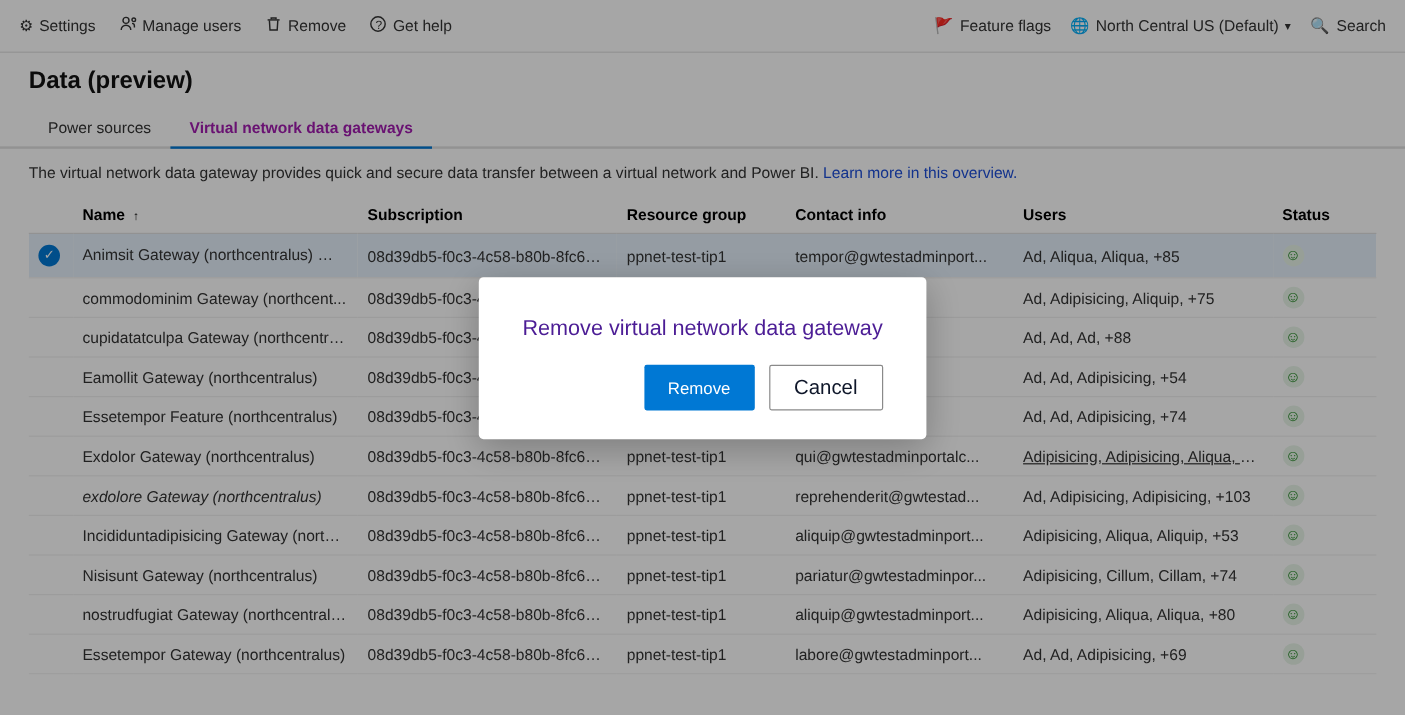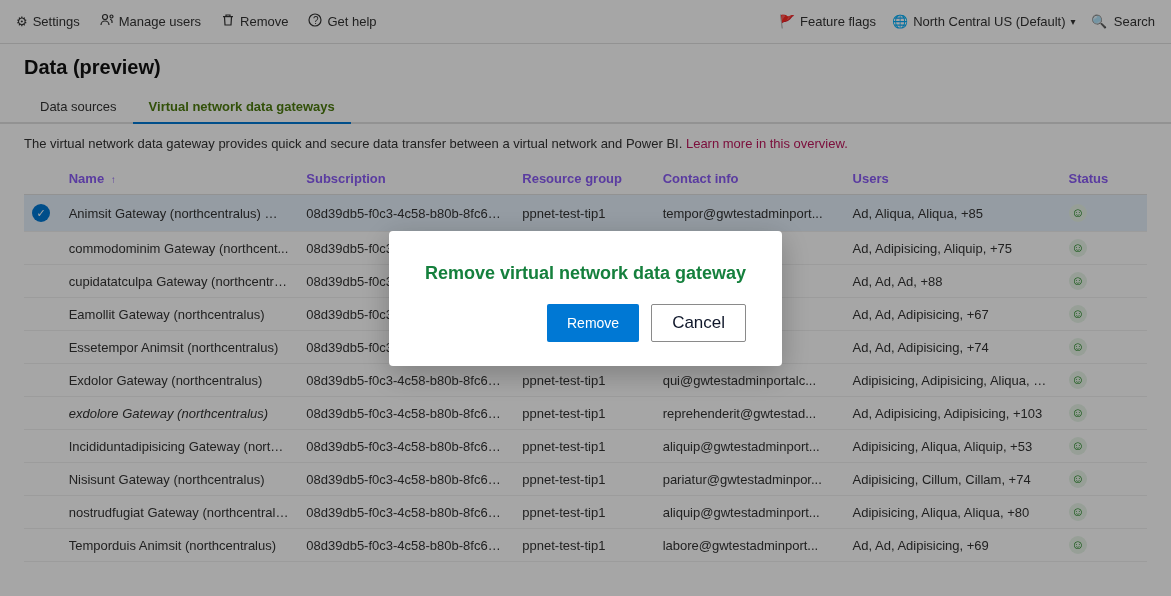--- a/index.html
+++ b/index.html
@@ -15,51 +15,51 @@
     .top-nav-right { display: flex; align-items: center; gap: 16px; }
     .search-box { display: flex; align-items: center; gap: 6px; color: #333; cursor: pointer; font-size: 13px; }
 
     
     .page-title-bar { padding: 12px 24px 0 24px; }
     .page-title { font-size: 20px; font-weight: 700; color: #111; }
 
     
     .tabs-bar { display: flex; padding: 8px 24px 0 24px; gap: 0; border-bottom: 2px solid #e0e0e0; margin-top: 4px; }
     .tab { padding: 8px 16px; font-size: 13px; cursor: pointer; color: #333; border-bottom: 2px solid transparent; margin-bottom: -2px; }
-    .tab.active { color: #4d7c0f; border-bottom: 2px solid #0078d4; font-weight: 600; }
+    .tab.active { color: #a21caf; border-bottom: 2px solid #0078d4; font-weight: 600; }
 
     
     .description { padding: 12px 24px; font-size: 13px; color: #333; }
-    .description a { color: #be185d; text-decoration: none; }
+    .description a { color: #1d4ed8; text-decoration: none; }
 
     
     .table-container { padding: 0 24px; overflow: auto; max-height: 420px; }
     table { width: 100%; border-collapse: collapse; font-size: 13px; }
     thead tr { border-bottom: 1px solid #e0e0e0; }
-    th { text-align: left; padding: 8px 8px; font-weight: 600; color: #8b5cf6; white-space: nowrap; cursor: pointer; }
+    th { text-align: left; padding: 8px 8px; font-weight: 600; color: #000000; white-space: nowrap; cursor: pointer; }
     th .sort-icon { font-size: 10px; margin-left: 3px; }
     td { padding: 7px 8px; border-bottom: 1px solid #f0f0f0; white-space: nowrap; overflow: hidden; text-overflow: ellipsis; max-width: 200px; color: #333; }
     tr.selected { background: #e5f0fb; }
 
     .status-icon { display: inline-block; width: 18px; height: 18px; border-radius: 50%; background: #e8f5e9; text-align: center; line-height: 18px; font-size: 13px; }
     .status-icon.ok { color: #107c10; }
     .gear-btn { background: none; border: none; cursor: pointer; color: #333; font-size: 14px; padding: 2px 4px; }
     .more-btn { background: none; border: none; cursor: pointer; color: #333; font-size: 16px; padding: 2px 4px; }
 
     
     .modal-overlay {
       position: fixed; top: 0; left: 0; width: 1171px; height: 596px;
       background: rgba(0,0,0,0.35); display: flex; align-items: center; justify-content: center;
       z-index: 100;
     }
     .modal {
       background: #fff; border-radius: 4px; padding: 32px 36px 24px 36px;
       min-width: 340px; max-width: 500px; box-shadow: 0 8px 30px rgba(0,0,0,0.25);
     }
-    .modal-title { font-size: 18px; font-weight: 700; margin-bottom: 20px; color: #15803d; }
+    .modal-title { font-size: 18px; font-weight: 400; margin-bottom: 20px; color: #4c1d95; }
     .modal-body { font-size: 14px; color: #333; margin-bottom: 28px; line-height: 1.5; }
     .modal-body strong { font-weight: 600; }
     .modal-actions { display: flex; gap: 12px; justify-content: flex-end; }
     .btn-remove {
       background: #0078d4; color: #fff; border: none; padding: 8px 20px;
       font-size: 14px; border-radius: 2px; cursor: pointer; font-family: inherit;
     }
     .btn-cancel {
       background: #fff; color: #0f172a; border: 1px solid #8a8a8a; padding: 8px 20px;
       font-size: 17px; border-radius: 2px; cursor: pointer; font-family: inherit;
@@ -127,21 +127,21 @@
       <span>Search</span>
     </div>
   </div>
 </nav>
 
 <div class="page-title-bar">
   <h1 class="page-title">Data (preview)</h1>
 </div>
 
 <div class="tabs-bar">
-  <div class="tab">Data sources</div>
+  <div class="tab">Power sources</div>
   <div class="tab active">Virtual network data gateways</div>
 </div>
 
 <div class="description">
   <span>The virtual network data gateway provides quick and secure data transfer between a virtual network and Power BI.</span>
   <a href="#">Learn more in this overview.</a>
 </div>
 
 <div class="table-container">
   <table>
@@ -198,39 +198,39 @@
           <td></td>
           <td style="max-width: 200px;">Ad, Ad, Ad, +88</td>
           <td><span class="status-icon ok" title="ok">☺</span></td>
         </tr>
         <tr>
           <td style="width: 30px;"></td>
           <td style="max-width: 220px;"><span>Eamollit Gateway (northcentralus)</span></td>
           <td style="max-width: 200px;">08d39db5-f0c3-4c58-b80b-8fc682c...</td>
           <td>ppnet-test-tip1</td>
           <td></td>
-          <td style="max-width: 200px;">Ad, Ad, Adipisicing, +67</td>
-          <td><span class="status-icon ok" title="ok">☺</span></td>
-        </tr>
-        <tr>
-          <td style="width: 30px;"></td>
-          <td style="max-width: 220px;"><span>Essetempor Animsit (northcentralus)</span></td>
+          <td style="max-width: 200px;">Ad, Ad, Adipisicing, +54</td>
+          <td><span class="status-icon ok" title="ok">☺</span></td>
+        </tr>
+        <tr>
+          <td style="width: 30px;"></td>
+          <td style="max-width: 220px;"><span>Essetempor Feature (northcentralus)</span></td>
           <td style="max-width: 200px;">08d39db5-f0c3-4c58-b80b-8fc682c...</td>
           <td>ppnet-test-tip1</td>
           <td></td>
           <td style="max-width: 200px;">Ad, Ad, Adipisicing, +74</td>
           <td><span class="status-icon ok" title="ok">☺</span></td>
         </tr>
         <tr>
           <td style="width: 30px;"></td>
           <td style="max-width: 220px;"><span>Exdolor Gateway (northcentralus)</span></td>
           <td style="max-width: 200px;">08d39db5-f0c3-4c58-b80b-8fc682cfe7c1</td>
           <td>ppnet-test-tip1</td>
           <td>qui@gwtestadminportalc...</td>
-          <td style="max-width: 200px;">Adipisicing, Adipisicing, Aliqua, +84</td>
+          <td style="max-width: 200px; text-decoration: underline;">Adipisicing, Adipisicing, Aliqua, +84</td>
           <td><span class="status-icon ok" title="ok">☺</span></td>
         </tr>
         <tr>
           <td style="width: 30px;"></td>
           <td style="max-width: 220px; font-style: italic;"><span>exdolore Gateway (northcentralus)</span></td>
           <td style="max-width: 200px;">08d39db5-f0c3-4c58-b80b-8fc682cfe7c1</td>
           <td>ppnet-test-tip1</td>
           <td>reprehenderit@gwtestad...</td>
           <td style="max-width: 200px;">Ad, Adipisicing, Adipisicing, +103</td>
           <td><span class="status-icon ok" title="ok">☺</span></td>
@@ -257,21 +257,21 @@
           <td style="width: 30px;"></td>
           <td style="max-width: 220px;"><span>nostrudfugiat Gateway (northcentralus)</span></td>
           <td style="max-width: 200px;">08d39db5-f0c3-4c58-b80b-8fc682cfe7c1</td>
           <td>ppnet-test-tip1</td>
           <td>aliquip@gwtestadminport...</td>
           <td style="max-width: 200px;">Adipisicing, Aliqua, Aliqua, +80</td>
           <td><span class="status-icon ok" title="ok">☺</span></td>
         </tr>
         <tr>
           <td style="width: 30px;"></td>
-          <td style="max-width: 220px;"><span>Temporduis Animsit (northcentralus)</span></td>
+          <td style="max-width: 220px;"><span>Essetempor Gateway (northcentralus)</span></td>
           <td style="max-width: 200px;">08d39db5-f0c3-4c58-b80b-8fc682cfe7c1</td>
           <td>ppnet-test-tip1</td>
           <td>labore@gwtestadminport...</td>
           <td style="max-width: 200px;">Ad, Ad, Adipisicing, +69</td>
           <td><span class="status-icon ok" title="ok">☺</span></td>
         </tr>
       </tbody>
   </table>
 </div>
 

